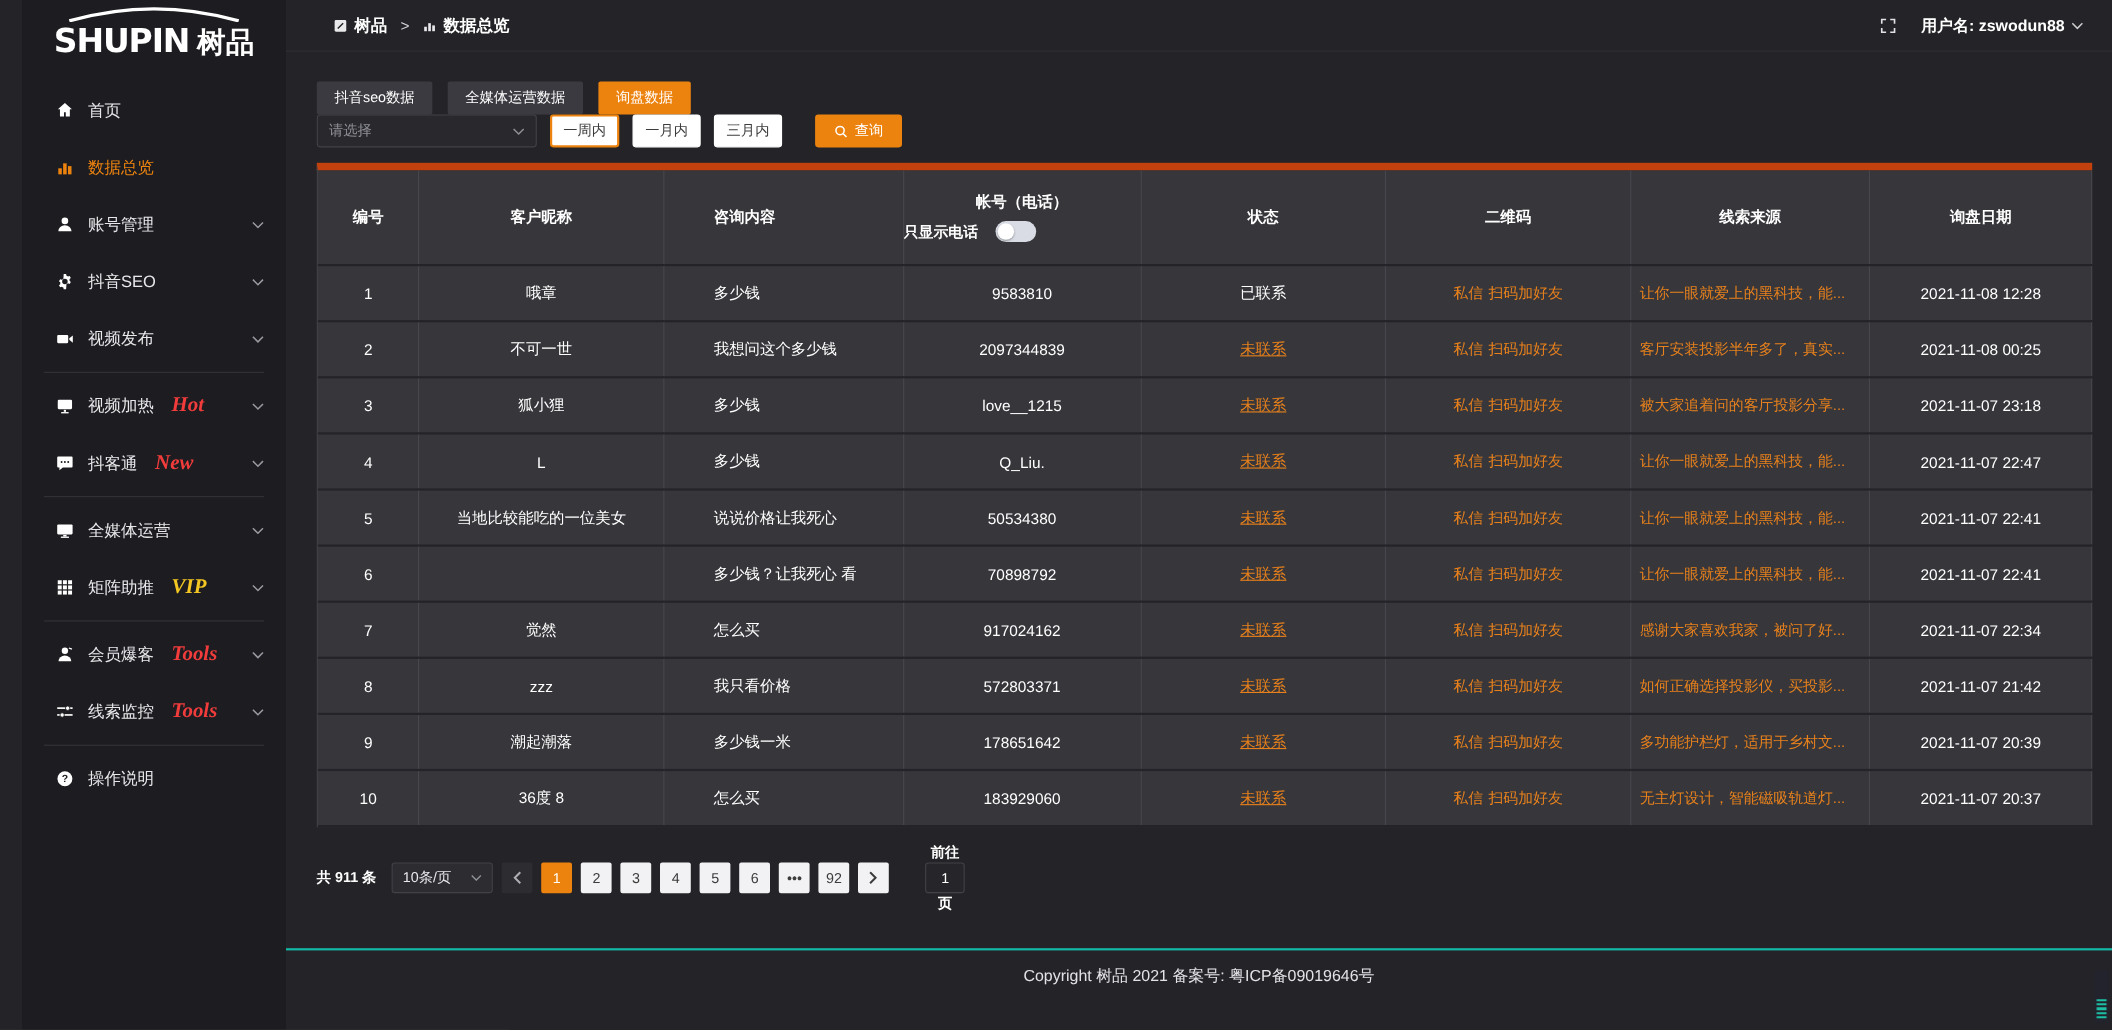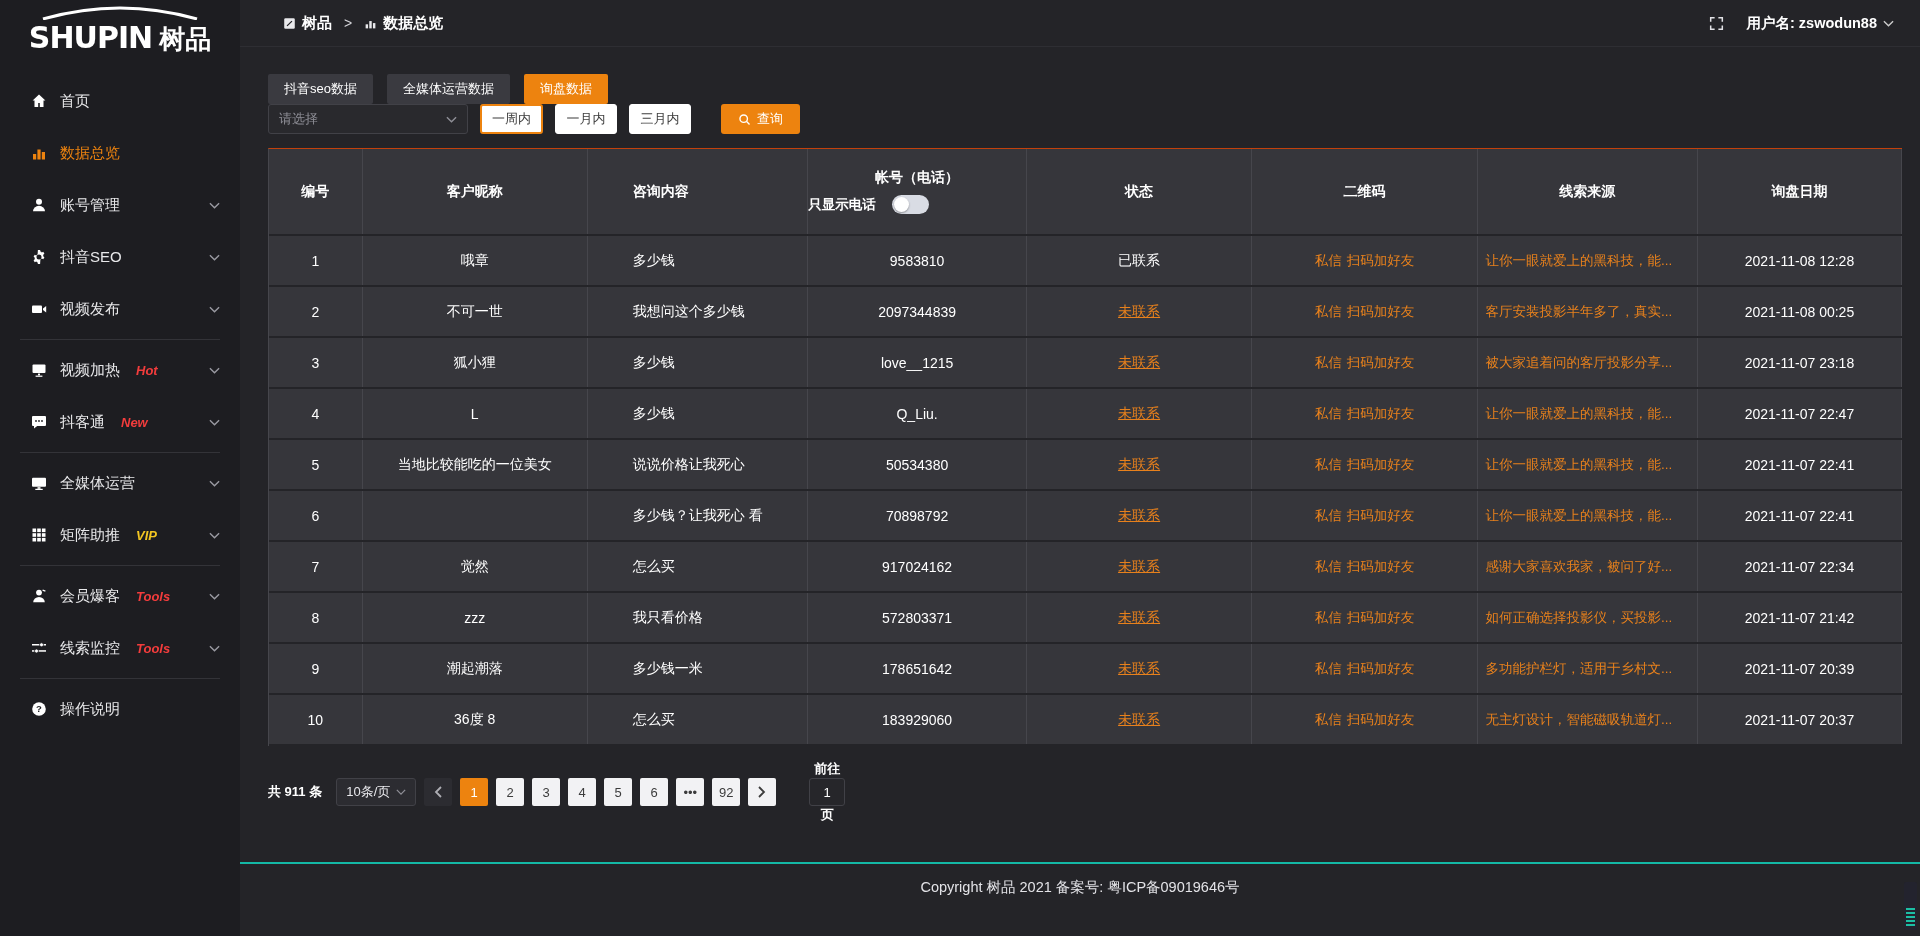--- a/index.html
+++ b/index.html
@@ -2,35 +2,35 @@
 <html style="--accent: #ed830f; --link: #e8811c; --badge-red: #f23c3c; --badge-yellow: #f3c622; --status-orange: #e8811c;"><head>
 <meta charset="utf-8">
 <style>
   * { margin:0; padding:0; box-sizing:border-box; }
   html,body { width:1920px; height:936px; overflow:hidden; }
   body {
     background:#242428;
     font-family:"Liberation Sans","DejaVu Sans",sans-serif;
     color:#fff;
   }
-  .app { display:flex; width:100%; height:100%; }
+  .app { display:flex; width:100%; height:100%;padding-left:20px; }
 
   
   .sidebar { width:240px; flex-shrink:0; background:#1d1d21; height:100%; }
   .logo { padding:6px 0 10px; display:flex; flex-direction:column; align-items:center; }
   .logo-text { display:flex; align-items:baseline; gap:7px; color:#fff; }
   .logo-en { font-size:30px; font-weight:800; letter-spacing:-1px; font-family:"DejaVu Sans",sans-serif; }
   .logo-cn { font-size:26px; font-weight:bold; }
   .menu { padding-top:8px; }
   .menu-item { height:52px; display:flex; align-items:center; padding:0 20px 0 30px; color:#e8e8ea; font-size:15px; cursor:pointer; }
   .menu-item.active { color:var(--accent); }
   .mi-icon { width:17px; height:17px; margin-right:13px; display:inline-flex; align-items:center; justify-content:center; color:#fff; flex-shrink:0; }
   .menu-item.active .mi-icon { color:var(--accent); }
   .mi-icon svg { width:16px; height:16px; }
-  .mi-badge { font-style:italic; font-weight:bold; font-size:13px; margin-left:16px; }
+  .mi-badge { font-style:italic; font-weight:bold; font-size:19px; margin-left:16px;font-family:Liberation Serif, serif; }
   .mi-badge.red { color:var(--badge-red); }
   .mi-badge.yellow { color:var(--badge-yellow); }
   .mi-chevron { margin-left:auto; color:#9a9aa2; display:flex; }
   .mi-chevron svg { width:11px; height:7px; }
   .menu-divider { height:1px; background:#333338; margin:4px 20px; }
 
   
   .main { flex:1; display:flex; flex-direction:column; position:relative; }
   .topbar { height:47px; flex-shrink:0; display:flex; align-items:center; padding:0 26px 0 43px; border-bottom:1px solid #2e2e33; }
   .breadcrumb { display:flex; align-items:center; font-size:15px; font-weight:bold; color:#fff; }
@@ -54,39 +54,39 @@
   .filterbar { display:flex; align-items:center; }
   .select { width:200px; height:30px; background:#29292d; border:1px solid #414147; border-radius:3px; color:#8f8f97; font-size:13px; display:flex; align-items:center; justify-content:space-between; padding:0 10px; cursor:pointer; }
   .select .chev { color:#8f8f97; display:flex; }
   .select .chev svg { width:11px; height:7px; }
   .pbtn { min-width:62px; height:30px; background:#fff; color:#3c3c3c; font-size:13px; border-radius:3px; margin-left:12px; display:inline-flex; align-items:center; justify-content:center; cursor:pointer; border:1px solid #fff; padding:0 10px; }
   .pbtn.active { border:2px solid var(--accent); }
   .search-btn { height:30px; padding:0 17px; margin-left:30px; background:var(--accent); border-radius:3px; color:#fff; font-size:13px; display:inline-flex; align-items:center; gap:6px; cursor:pointer; }
   .search-btn svg { width:13px; height:13px; }
 
   
-  .tablewrap { margin-top:14px; border-left:1px solid #46464c; border-top:1px solid #c2410c; }
+  .tablewrap { margin-top:14px; border-left:1px solid #46464c; border-top:7px solid #c2410c; }
   table { width:100%; border-collapse:collapse; table-layout:fixed; background:#36363b; }
   th,td { border-right:1px solid #46464c; border-bottom:2px solid #242428; text-align:center; color:#fff; font-size:14px; overflow:hidden; white-space:nowrap; }
   th { height:86px; font-weight:bold; vertical-align:middle; }
   td { height:51px; }
   th.col-content, td.cell-content { text-align:left; padding-left:45px; }
   td.cell-source { text-align:left; padding-left:8px; }
   .acct-head-line2 { display:flex; align-items:center; justify-content:flex-start; margin-top:8px; font-weight:bold; font-size:13.5px; gap:16px; }
   .switch { width:37px; height:19px; background:#d9dce4; border-radius:10px; position:relative; display:inline-block; cursor:pointer; }
   .switch::after { content:''; position:absolute; left:2px; top:2px; width:15px; height:15px; border-radius:50%; background:#fff; box-shadow:0 1px 2px rgba(0,0,0,.35); }
   .status-pending { color:var(--status-orange);text-decoration:underline; }
   .status-done { color:#fff; }
   .tlink { color:var(--link); cursor:pointer; font-size:13.5px; }
   .cell-qr .tlink + .tlink { margin-left:5px; }
 
   
   .pager { margin-top:14px; display:flex; align-items:center; font-size:13px; color:#fff; }
   .pg-total { font-weight:bold; }
-  .pg-size { width:80px; height:28px; margin-left:14px; background:#2c2c31; border:1px solid #414147; border-radius:3px; color:#e8e8ec; font-size:13px; display:flex; align-items:center; justify-content:space-between; padding:0 9px; cursor:pointer; }
+  .pg-size { width:92px; height:28px; margin-left:14px; background:#2c2c31; border:1px solid #414147; border-radius:3px; color:#e8e8ec; font-size:13px; display:flex; align-items:center; justify-content:space-between; padding:0 9px; cursor:pointer; }
   .pg-size .chev { display:flex; color:#8f8f97; }
   .pg-size .chev svg { width:10px; height:6px; }
   .pg-btn { min-width:28px; height:28px; border-radius:2px; margin-left:8px; display:inline-flex; align-items:center; justify-content:center; cursor:pointer; font-size:13px; padding:0 4px; }
   .pg-prev { background:#2c2c31; color:#aeaeb4; }
   .pg-next { background:#f2f2f4; color:#3c3c3c; }
   .pg-prev svg, .pg-next svg { width:8px; height:12px; }
   .page { background:#f2f2f4; color:#3c3c3c; }
   .page.active { background:var(--accent); color:#fff; }
   .pg-goto { margin-left:24px; display:flex; align-items:center; font-weight:bold;flex-direction:column; }
   .pg-goto input { width:36px; height:28px; margin:0 9px; background:#26262a; border:1px solid #414147; border-radius:3px; color:#fff; text-align:center; font-size:13px; font-family:inherit; }

